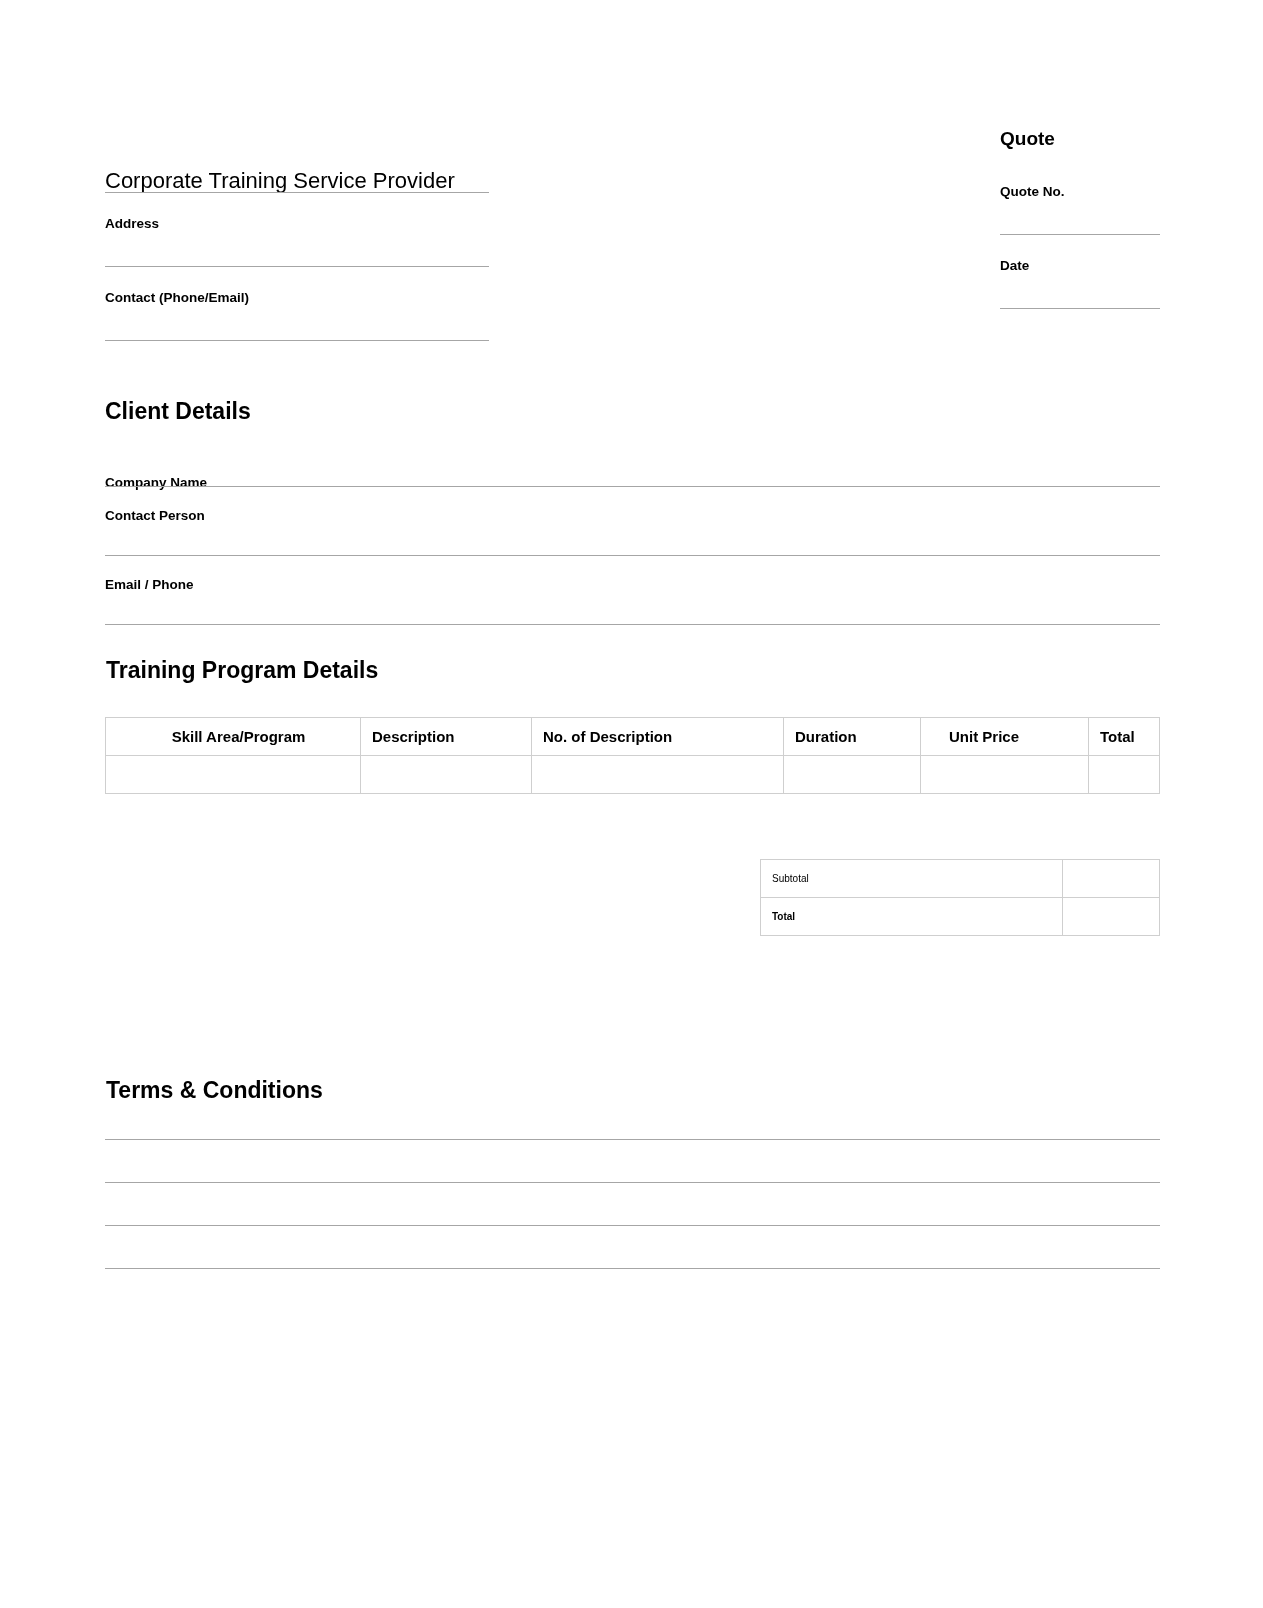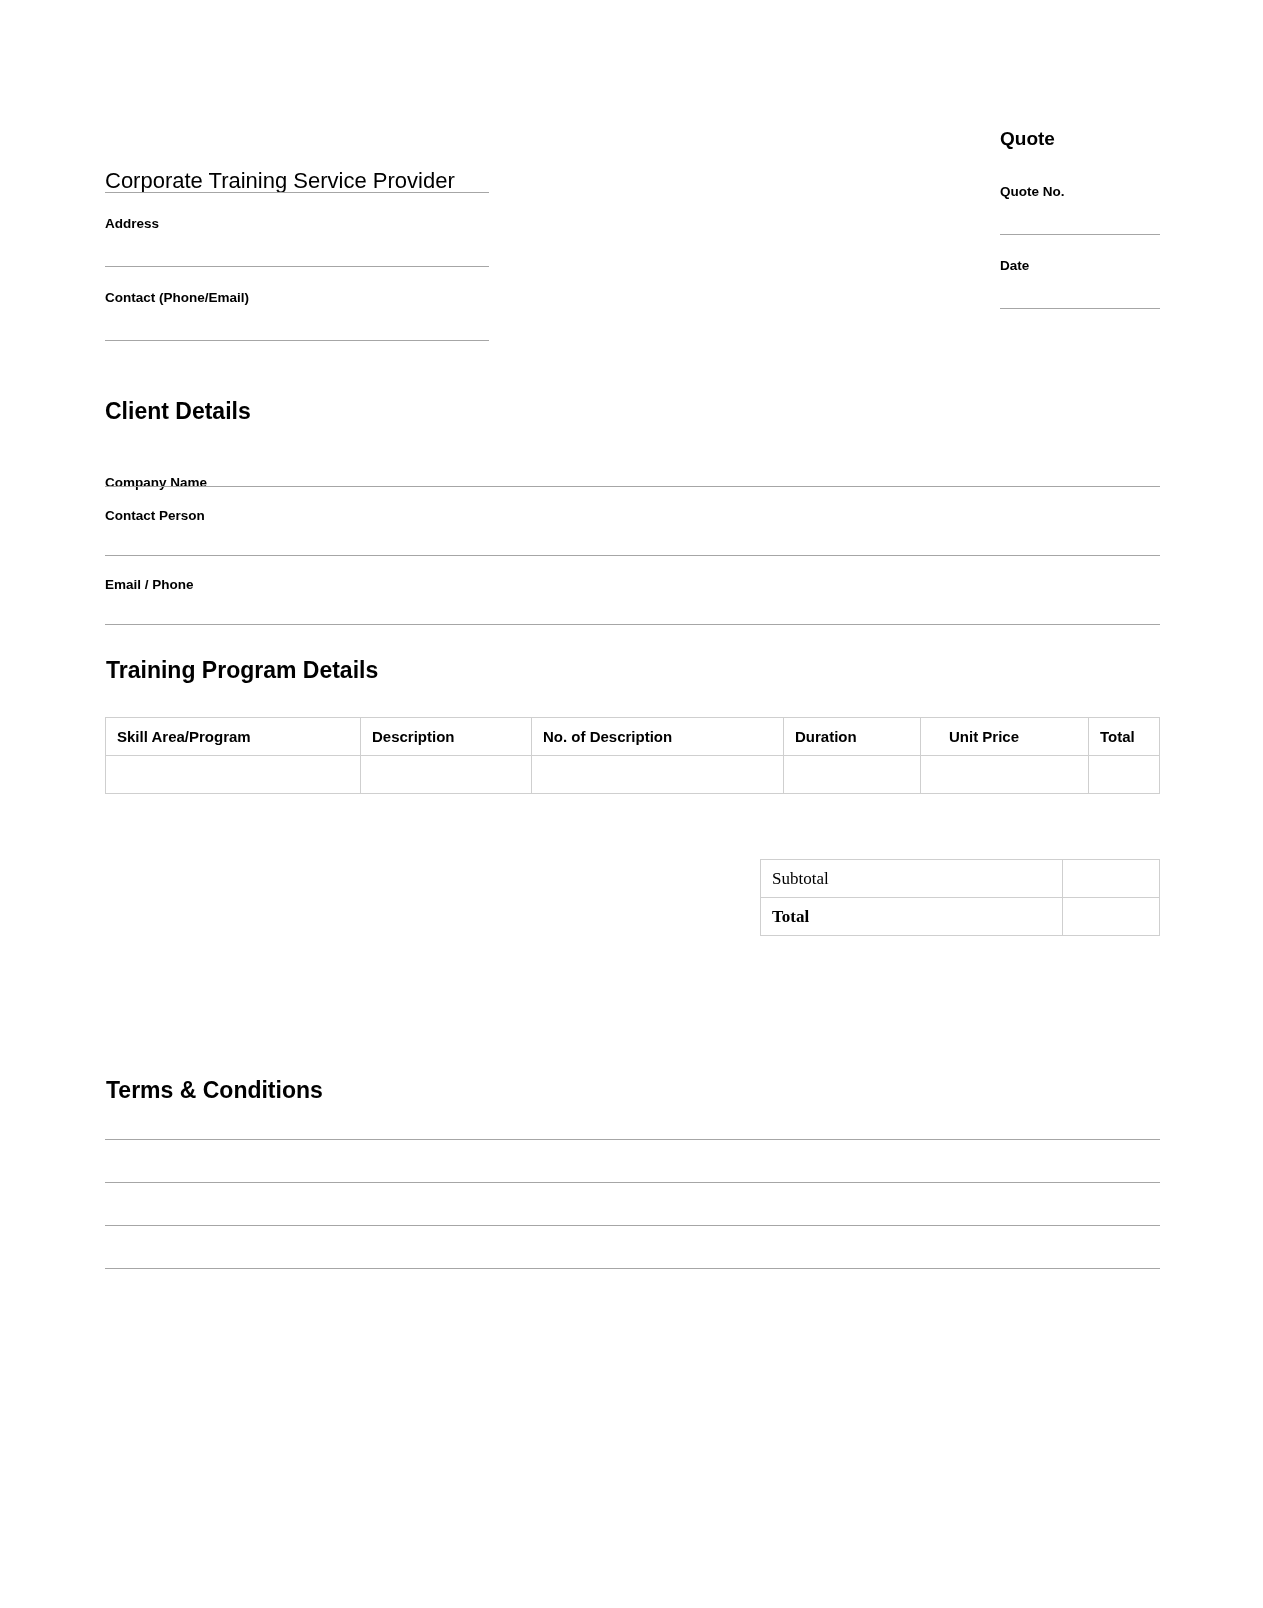--- a/index.html
+++ b/index.html
@@ -12,21 +12,21 @@
     .company-title { left: 105px; top: 124px; font-size: 22px; font-weight: normal; white-space: nowrap; margin-top: 44px; }
     .label { font-size: 13.5px; font-weight: bold; white-space: nowrap; }
     .quote-title { left: 1000px; top: 128px; font-size: 19px; font-weight: bold; }
     .section-h { font-size: 23px; font-weight: bold; white-space: nowrap; }
     table { border-collapse: collapse; position: absolute; }
     td, th { border: 1px solid #cfcfcf; padding: 0; }
     .prog-table { left: 105px; top: 717px; width: 1055px; }
     .prog-table th { height: 37px; text-align: left; padding-left: 11px; font-size: 15px; font-weight: bold; }
     .prog-table td { height: 37px; }
     .sum-table { left: 760px; top: 859px; width: 400px; }
-    .sum-table td { height: 37px; font-size: 17px; padding-left: 11px; font-family: Liberation Serif, serif; }
+    .sum-table td { height: 37px; font-size: 10px; padding-left: 11px; }
     .sum-table td.val { width: 96px; padding: 0; }
     .sum-table td.bold { font-weight: bold; }
   </style>
 </head>
 <body>
 
 <div class="abs company-title">Corporate Training Service Provider</div>
 <div class="rule" style="left:105px; top:192px; width:384px;"></div>
 <div class="abs label" style="left:105px; top:216px;">Address</div>
 <div class="rule" style="left:105px; top:266px; width:384px;"></div>
@@ -44,21 +44,21 @@
 <div class="rule" style="left:105px; top:486px; width:1055px;"></div>
 <div class="abs label" style="left:105px; top:508px;">Contact Person</div>
 <div class="rule" style="left:105px; top:555px; width:1055px;"></div>
 <div class="abs label" style="left:105px; top:577px;">Email / Phone</div>
 <div class="rule" style="left:105px; top:624px; width:1055px;"></div>
 
 <div class="abs section-h" style="left:106px; top:657px;">Training Program Details</div>
 <table class="prog-table">
   <thead>
     <tr>
-      <th style="width:243px;">Skill Area/Program</th>
+      <th style="width:243px;text-align:center;">Skill Area/Program</th>
       <th style="width:159px;">Description</th>
       <th style="width:240px;">No. of Description</th>
       <th style="width:125px;">Duration</th>
       <th style="width:139px;padding-left:28px;">Unit Price</th>
       <th>Total</th>
     </tr>
   </thead>
   <tbody>
     <tr>
       <td></td>

